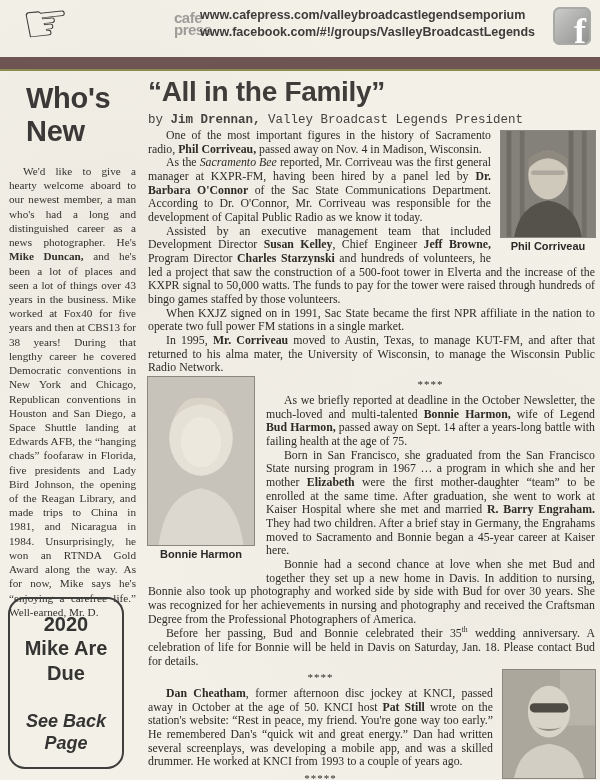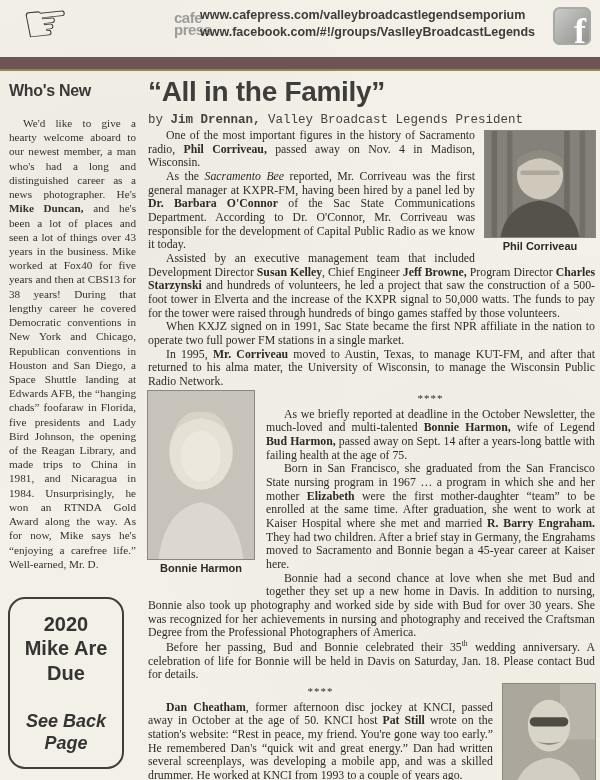--- a/index.html
+++ b/index.html
@@ -19,22 +19,22 @@
     font-weight:bold;font-size:12.5px;color:#3d3c3a;line-height:1.38;}
   .urls a{display:block;color:#3d3c3a;text-decoration:none;}
   .fb-icon{position:absolute;right:9px;top:7px;width:38px;height:38px;border-radius:7px;
     background:linear-gradient(135deg,#cfcfcd,#8d8d8b);box-shadow:inset 0 0 0 2px #a9a9a7;
     display:flex;align-items:flex-end;justify-content:flex-end;overflow:hidden;}
   .fb-icon span{font-family:"Liberation Serif",serif;font-weight:bold;font-size:36px;color:#fff;
     line-height:0.78;margin-right:5px;}
   .top-bar{position:absolute;top:57px;left:0;right:0;height:12px;background:#6e5452;border-bottom:2px solid #8d8a52;}
   
   .sidebar{position:absolute;left:9px;top:82px;width:127px;}
-  .sidebar-heading{font-family:"Liberation Sans",sans-serif;font-weight:bold;font-size:16px;
-    color:#3a3937;margin:0 0 16px 0;letter-spacing:-0.3px;}
+  .sidebar-heading{font-family:"Liberation Sans",sans-serif;font-weight:bold;font-size:29px;
+    color:#3a3937;margin:0 0 16px 17px;letter-spacing:-0.3px;}
   .sidebar-text{font-size:11.2px;line-height:1.27;text-align:justify;color:#33312c;}
   .sidebar-text .indent{display:inline-block;width:14px;}
   .dues-box{position:absolute;left:8px;top:597px;width:102px;border:2.5px solid #3e3e3c;border-radius:17px;
     padding:13px 5px 12px 5px;text-align:center;font-family:"Liberation Sans",sans-serif;color:#343432;background:transparent;}
   .dues-bold{font-weight:bold;font-size:20px;line-height:1.22;}
   .dues-italic{font-style:italic;font-weight:bold;font-size:18px;line-height:1.22;margin-top:26px;}
   
   .main{position:absolute;left:148px;top:76px;width:447px;}
   .article-title{font-family:"Liberation Sans",sans-serif;font-weight:bold;font-size:28px;
     color:#3e3d3a;margin:0 0 5px 0;letter-spacing:-0.3px;}
@@ -42,21 +42,21 @@
   .article{font-size:11.8px;line-height:1.16;text-align:justify;color:#2d2b26;}
   .article p{margin:0;text-indent:18px;}
   .divider{text-align:center;text-indent:0 !important;letter-spacing:1px;margin:3px 0;font-size:11px;}
   
   .photo-right{float:right;margin:2px 0 3px 10px;text-align:center;}
   .photo-left{float:left;margin:2px 12px 12px 0;text-align:center;}
   .photo-frame{display:block;background:#9a968e;box-shadow:0 0 0 1px #8b877f;}
   .photo-frame svg{display:block;width:100%;height:100%;}
   .photo-caption{display:block;font-family:"Liberation Sans",sans-serif;font-weight:bold;
     font-size:11px;color:#2b2a27;margin-top:3px;line-height:1.1;}
-  .w-phil{width:110px;} .w-phil .photo-frame{height:106px;}
+  .w-phil{width:94px;} .w-phil .photo-frame{height:106px;}
   .w-bonnie{width:106px;} .w-bonnie .photo-frame{height:168px;}
   .w-dan{width:92px;} .w-dan .photo-frame{height:108px;}
   
   .continued{position:absolute;right:9px;top:788px;font-family:"Liberation Sans",sans-serif;
     font-size:11px;color:#33322f;}
   sup{font-size:0.65em;}
 </style>
 </head>
 <body>
 

